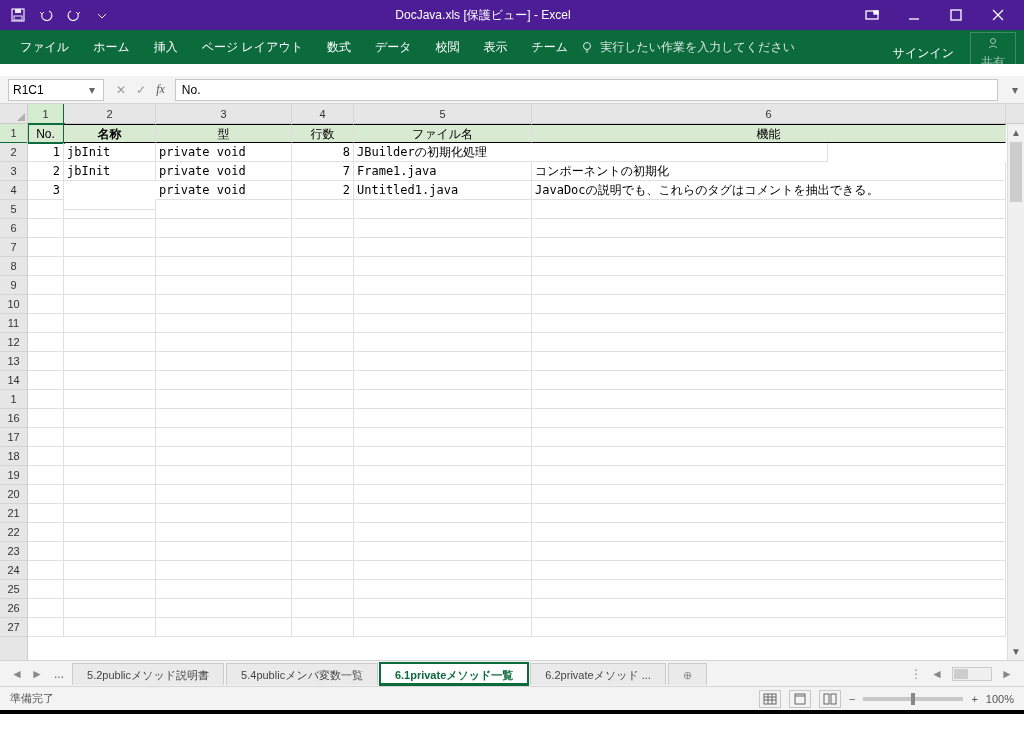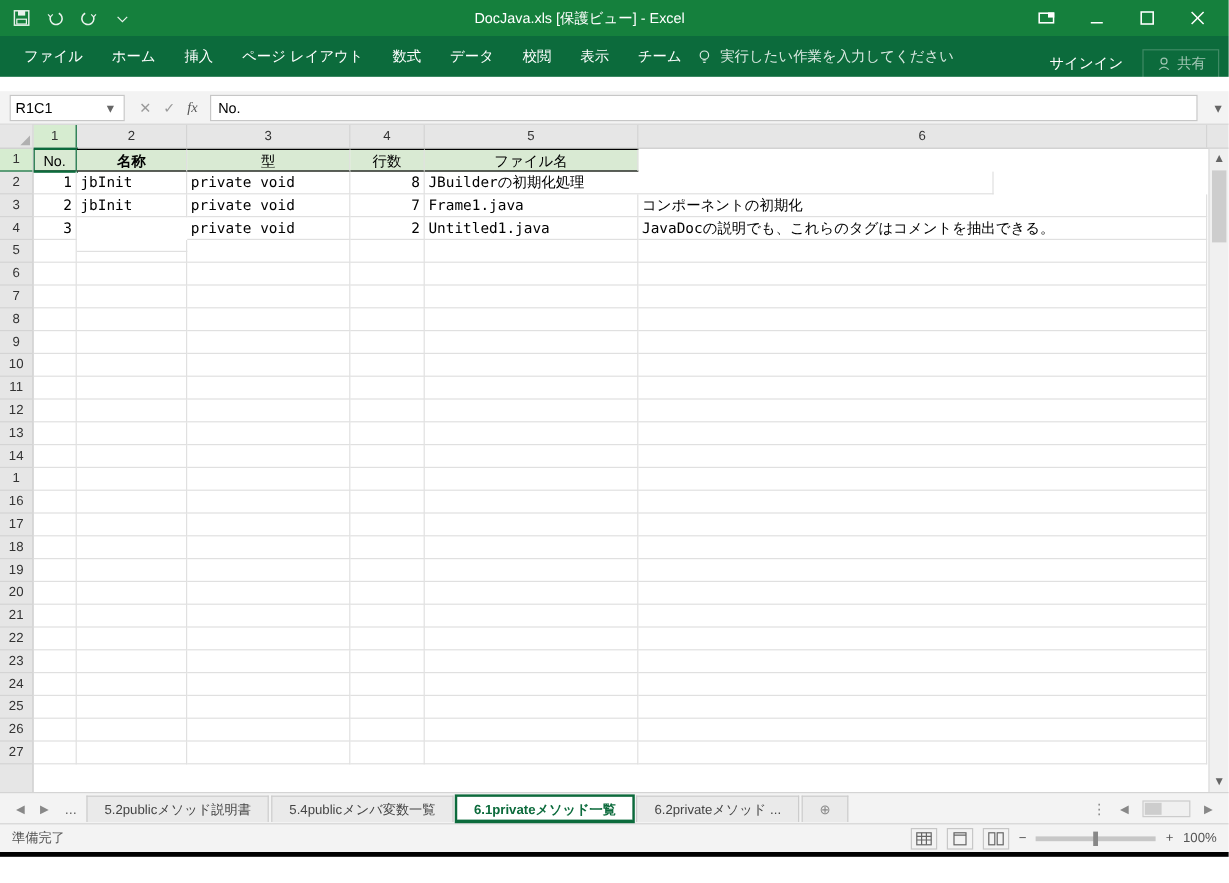--- a/index.html
+++ b/index.html
@@ -1,31 +1,31 @@
 <!DOCTYPE html>
 <html><head>
 <meta charset="utf-8">
 <style>
 * { margin: 0; padding: 0; box-sizing: border-box; font-family: "Meiryo UI", "MS PGothic", sans-serif; }
 body { background: #fff; width: 1024px; height: 736px; overflow: hidden; font-size: 12px; }
 
-.titlebar { background: #15803d; height: 30px; display: flex; align-items: center; color: #fff; padding: 0 6px; justify-content: center; }
+.titlebar { background: #4c1d95; height: 30px; display: flex; align-items: center; color: #fff; padding: 0 6px; justify-content: center; }
 .qat { display: flex; align-items: center; gap: 4px; }
 .qat-btn { width: 24px; height: 24px; display: flex; align-items: center; justify-content: center; opacity: 0.9; }
 .qat-btn svg { width: 16px; height: 16px; }
 .title-text { flex: 1; text-align: center; font-size: 12px; }
 .winctrl { display: flex; gap: 2px; }
 .winctrl .btn { width: 40px; height: 28px; display: flex; align-items: center; justify-content: center; }
 .winctrl svg { width: 14px; height: 14px; stroke: #fff; stroke-width: 1.3; fill: none; }
 
 .ribbon-tabs { background: #0c6b3c; height: 34px; display: flex; align-items: center; color: #fff; font-size: 12px; padding: 0 8px; }
 .ribbon-tab { padding: 0 12px; height: 34px; display: flex; align-items: center; }
 .ribbon-right { margin-left: auto; display: flex; align-items: center; gap: 16px; margin-top: 12px; }
 .tell-me { display: flex; align-items: center; gap: 6px; opacity: 0.85; }
-.share-btn { border: 1px solid rgba(255,255,255,0.35); padding: 3px 10px; display: flex; align-items: center; gap: 4px; opacity: 0.6; }
+.share-btn { border: 1px solid rgba(255,255,255,0.35); padding: 3px 10px; display: flex; align-items: center; gap: 4px; opacity: 0.6; flex-direction: column; }
 .share-btn svg { width: 14px; height: 14px; }
 
 .formula-row { height: 28px; border-bottom: 1px solid #d4d4d4; display: flex; align-items: center; background: #f3f3f3; margin-top: 12px; }
 .name-box { width: 96px; height: 22px; border: 1px solid #c7c7c7; background: #fff; margin-left: 8px; display: flex; align-items: center; padding: 0 4px; font-size: 12px; justify-content: space-between; }
 .name-box .dd { width: 14px; text-align: center; color: #666; }
 .fx-group { display: flex; align-items: center; gap: 10px; margin-left: 12px; color: #9a9a9a; }
 .fx-label { font-style: italic; font-family: "Times New Roman", serif; color: #555; }
 .formula-input { flex: 1; height: 22px; border: 1px solid #c7c7c7; background: #fff; margin: 0 8px 0 10px; display: flex; align-items: center; padding: 0 6px; font-size: 12px; }
 .formula-dd { width: 18px; text-align: center; color: #666; }
 
@@ -214,20 +214,21 @@
         <div class="col-hdr" style="width: 178px;">5</div>
         <div class="col-hdr" style="width: 474px;">6</div>
       </div>
     <div class="cells" id="cells">
         <div class="row">
           <div class="cell hdr-cell active" style="width: 36px;">No.</div>
           <div class="cell hdr-cell" style="width: 92px; font-weight: bold;">名称</div>
           <div class="cell hdr-cell" style="width: 136px;">型</div>
           <div class="cell hdr-cell" style="width: 62px;">行数</div>
           <div class="cell hdr-cell" style="width: 178px;">ファイル名</div>
+          <div class="cell hdr-cell" style="width: 474px;">機能</div>
         </div>
         <div class="row">
           <div class="cell num" style="width: 36px;">1</div>
           <div class="cell" style="width: 92px;">jbInit</div>
           <div class="cell" style="width: 136px;">private void</div>
           <div class="cell num" style="width: 62px;">8</div>
           <div class="cell" style="width: 474px;">JBuilderの初期化処理</div>
         </div>
         <div class="row">
           <div class="cell num" style="width: 36px;">2</div>

